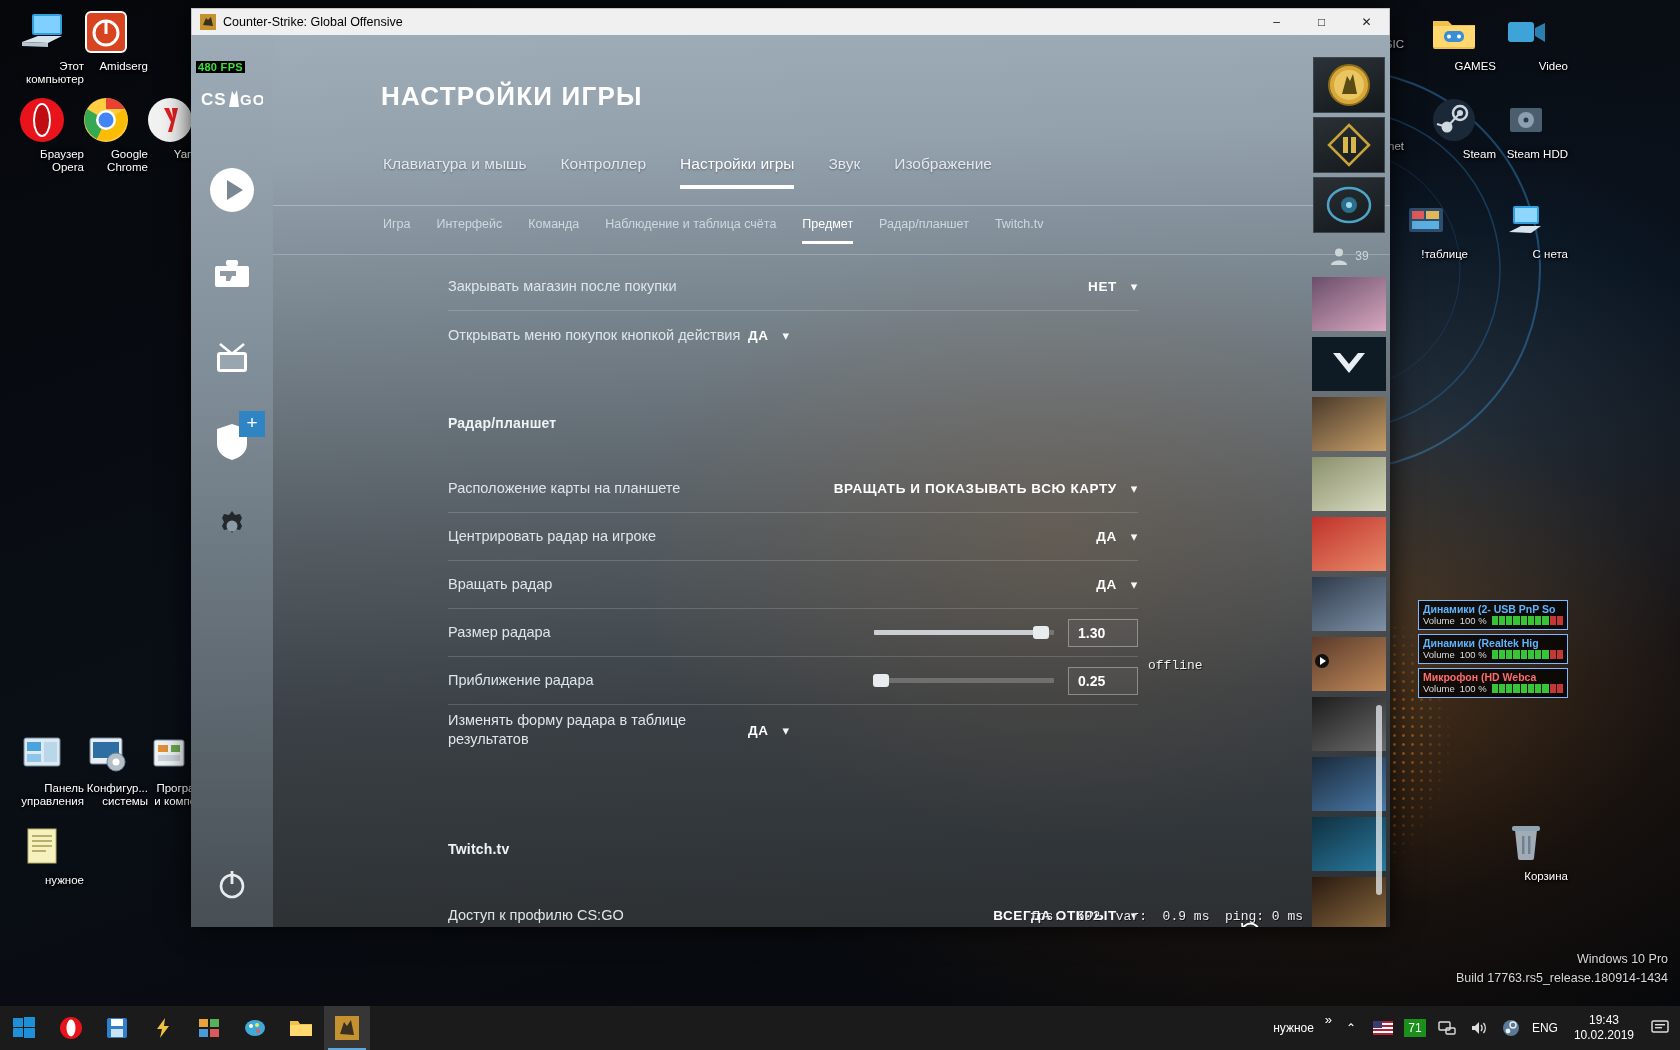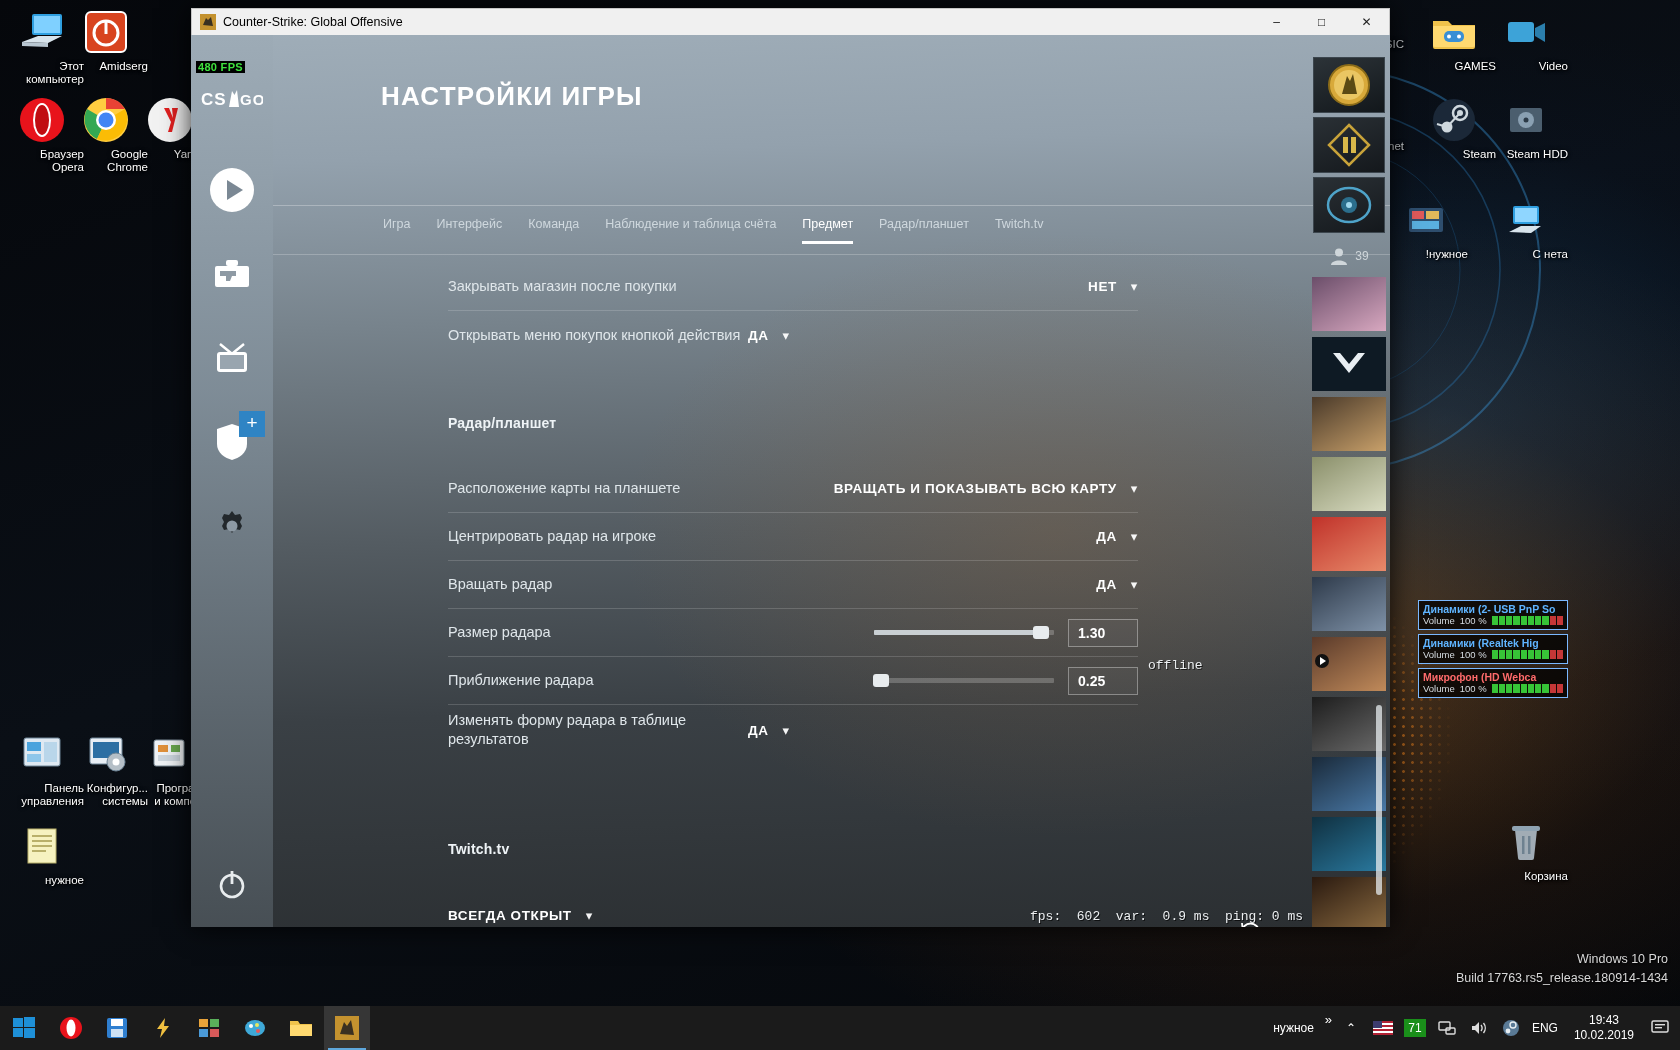--- a/index.html
+++ b/index.html
@@ -388,21 +388,21 @@
 
   <div class="dicon" style="left:1384px; top:196px;">
     <div class="gx">
       <svg width="46" height="40" viewBox="0 0 46 40">
           <rect x="6" y="8" width="34" height="24" rx="2" fill="#2e4e6e"></rect>
           <rect x="9" y="11" width="12" height="8" fill="#e05a5a"></rect>
           <rect x="23" y="11" width="13" height="8" fill="#e0b85a"></rect>
           <rect x="9" y="21" width="27" height="8" fill="#5ab0e0"></rect>
         </svg>
     </div>
-    <div>!нужное</div>
+    <div>!таблице</div>
   </div>
 
   <div class="dicon" style="left:1484px; top:196px;">
     <div class="gx">
       <svg width="46" height="40" viewBox="0 0 46 40">
           <rect x="10" y="6" width="26" height="18" rx="2" fill="#2f9fe0"></rect>
           <rect x="12" y="8" width="22" height="14" fill="#8fd6ff"></rect>
           <path d="M6 32 L18 26 L38 26 L28 33 Z" fill="#d8e4ec"></path>
         </svg>
     </div>
@@ -568,20 +568,27 @@
             <circle cx="17" cy="19" r="11" fill="none" stroke="#e8ecee" stroke-width="2.6"></circle>
             <rect x="15.6" y="4" width="2.8" height="13" fill="#e8ecee"></rect>
             <rect x="5" y="2" width="24" height="7" fill="none"></rect>
           </svg>
       </div>
     </div>
 
     <div id="content">
       <div id="pagetitle">НАСТРОЙКИ ИГРЫ</div>
 
+      <div id="tabs">
+        <div class="tab">Клавиатура и мышь</div>
+        <div class="tab">Контроллер</div>
+        <div class="tab active">Настройки игры</div>
+        <div class="tab">Звук</div>
+        <div class="tab">Изображение</div>
+      </div>
       <div id="tabsrule"></div>
 
       <div id="subtabs">
         <div class="stab">Игра</div>
         <div class="stab">Интерфейс</div>
         <div class="stab">Команда</div>
         <div class="stab">Наблюдение и таблица счёта</div>
         <div class="stab active">Предмет</div>
         <div class="stab">Радар/планшет</div>
         <div class="stab">Twitch.tv</div>
@@ -667,20 +674,21 @@
               <span>ДА</span>
               <span class="chev">▾</span>
             </div>
           </div>
 
           <div class="spacer-xl"></div>
           <div class="secthead">Twitch.tv</div>
           <div style="height:34px"></div>
 
           <div class="row noline">
+            <div class="lbl">Доступ к профилю CS:GO</div>
             <div class="val">
               <span>ВСЕГДА ОТКРЫТ</span>
               <span class="chev">▾</span>
             </div>
           </div>
 
         </div>
 
         <div id="netgraph">
           <div>fps:  602  var:  0.9 ms  ping: 0 ms</div>

